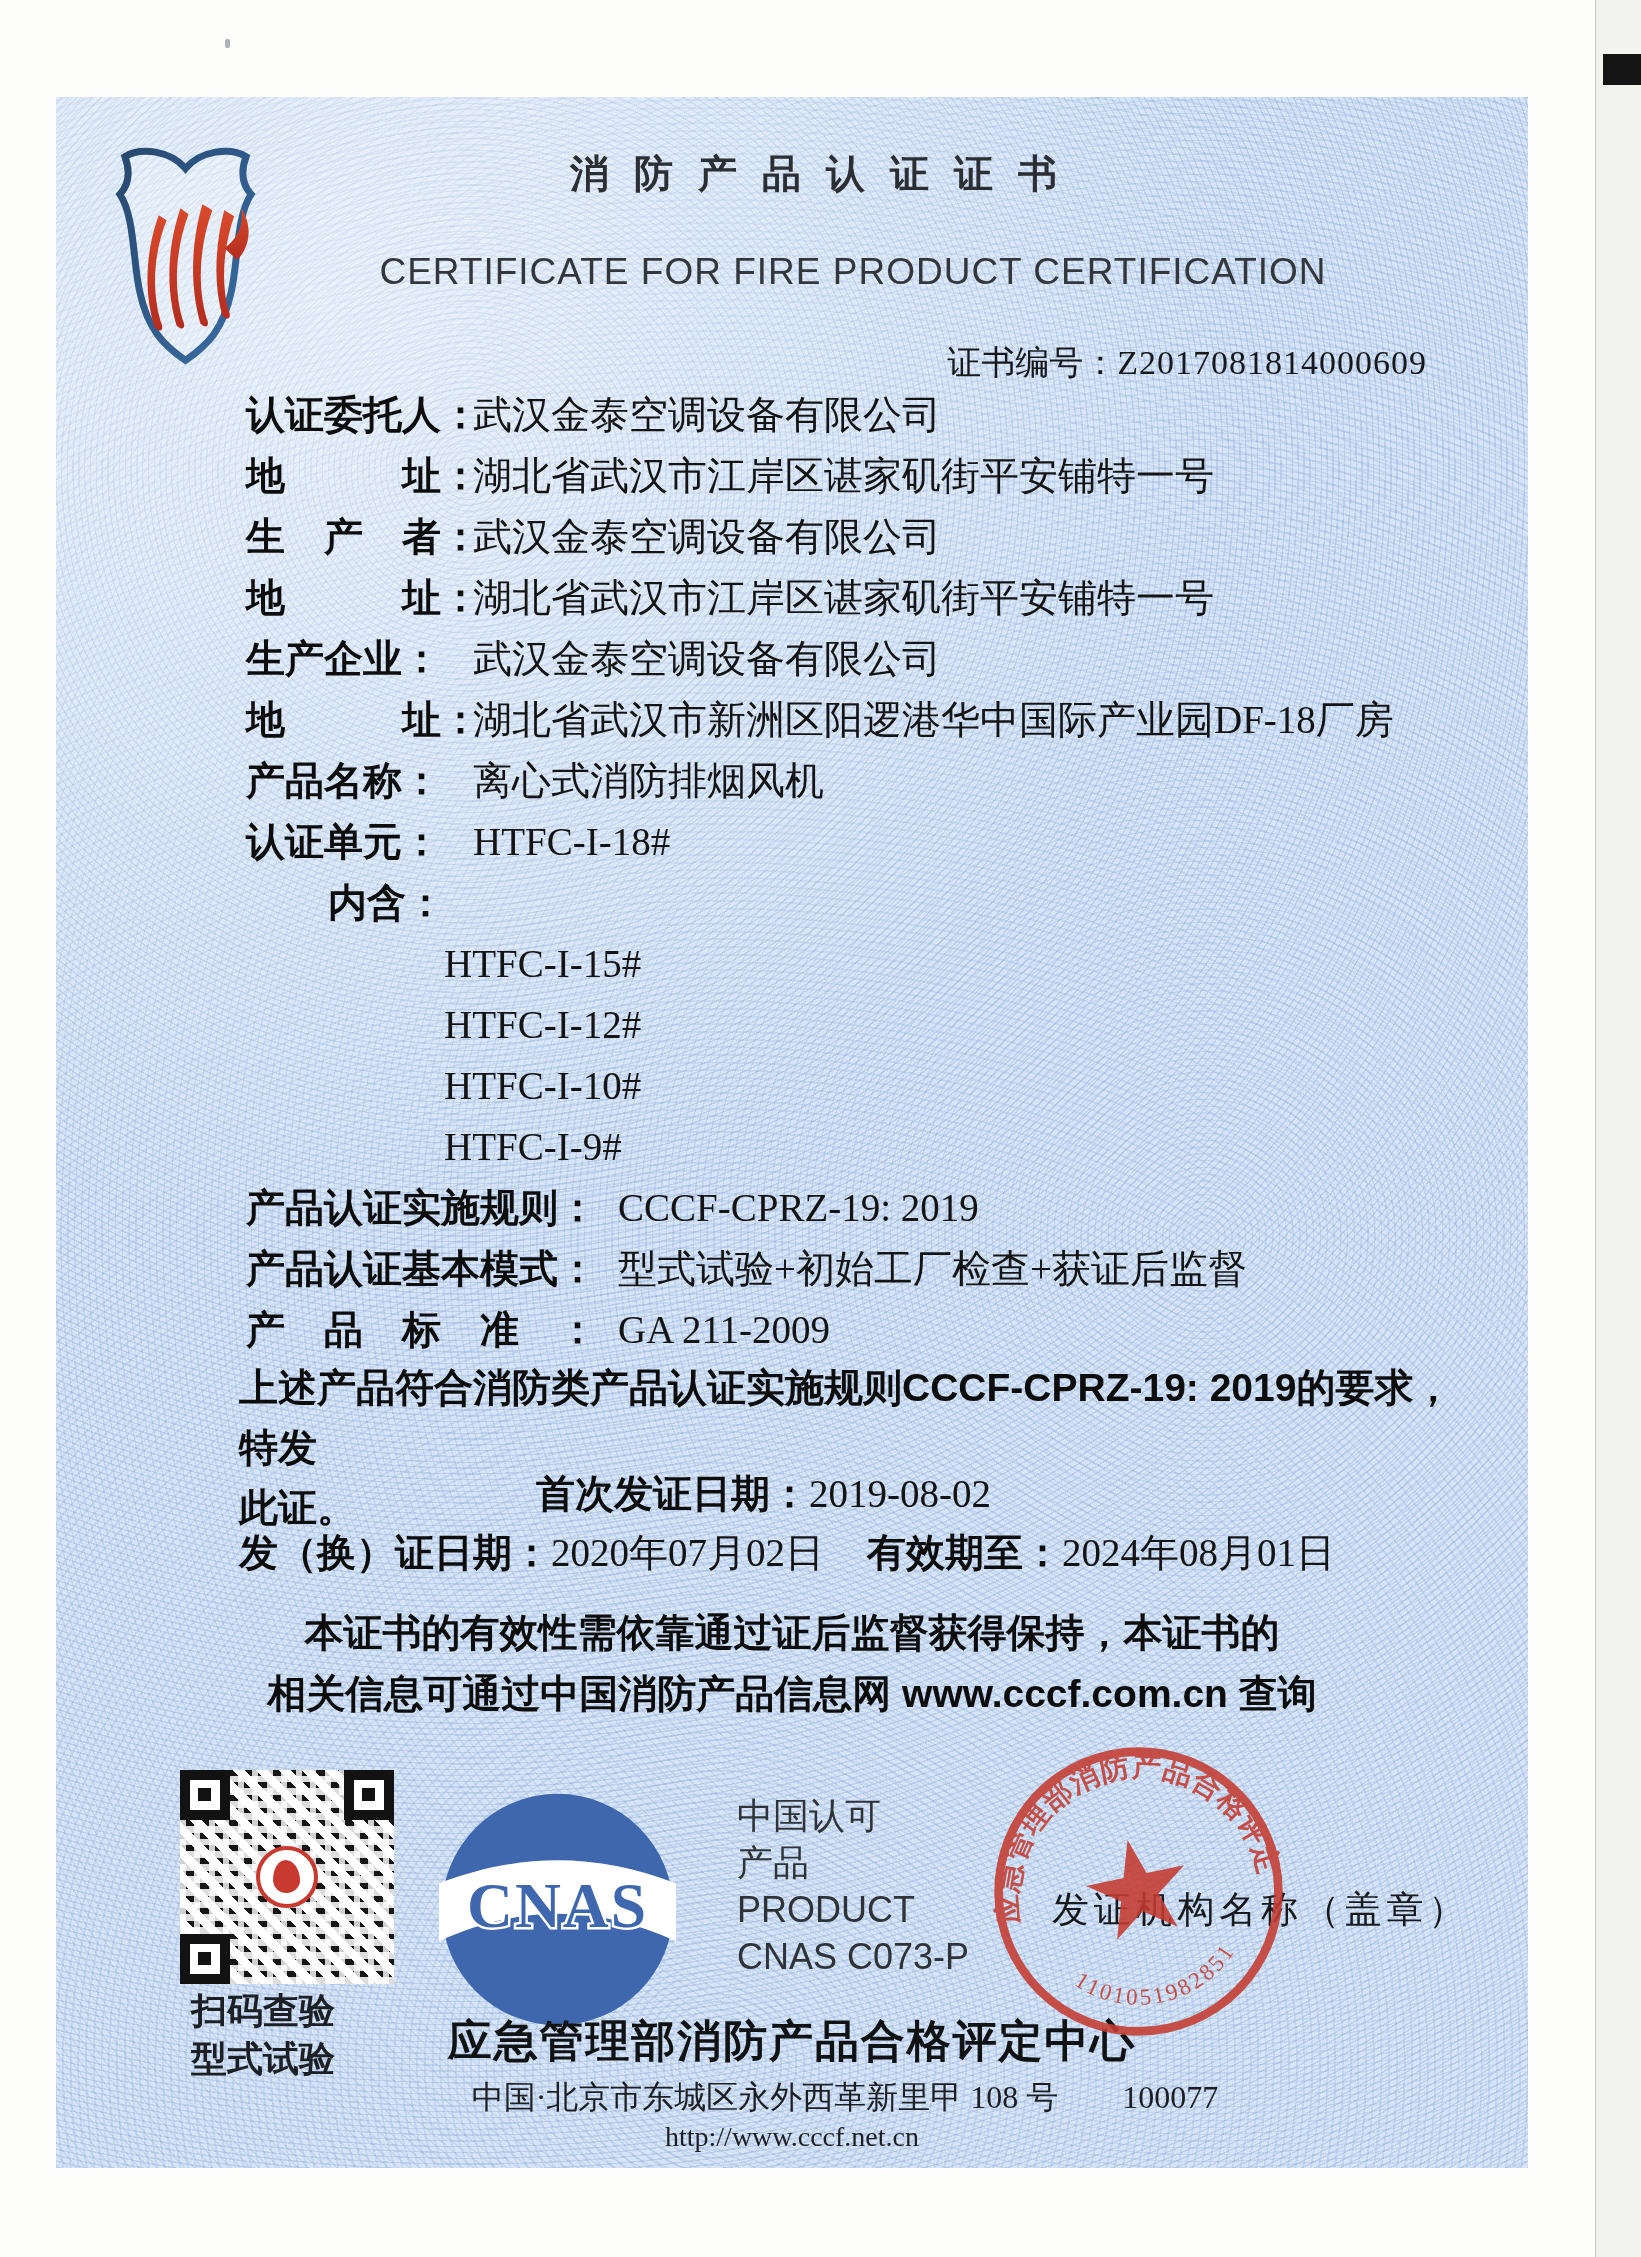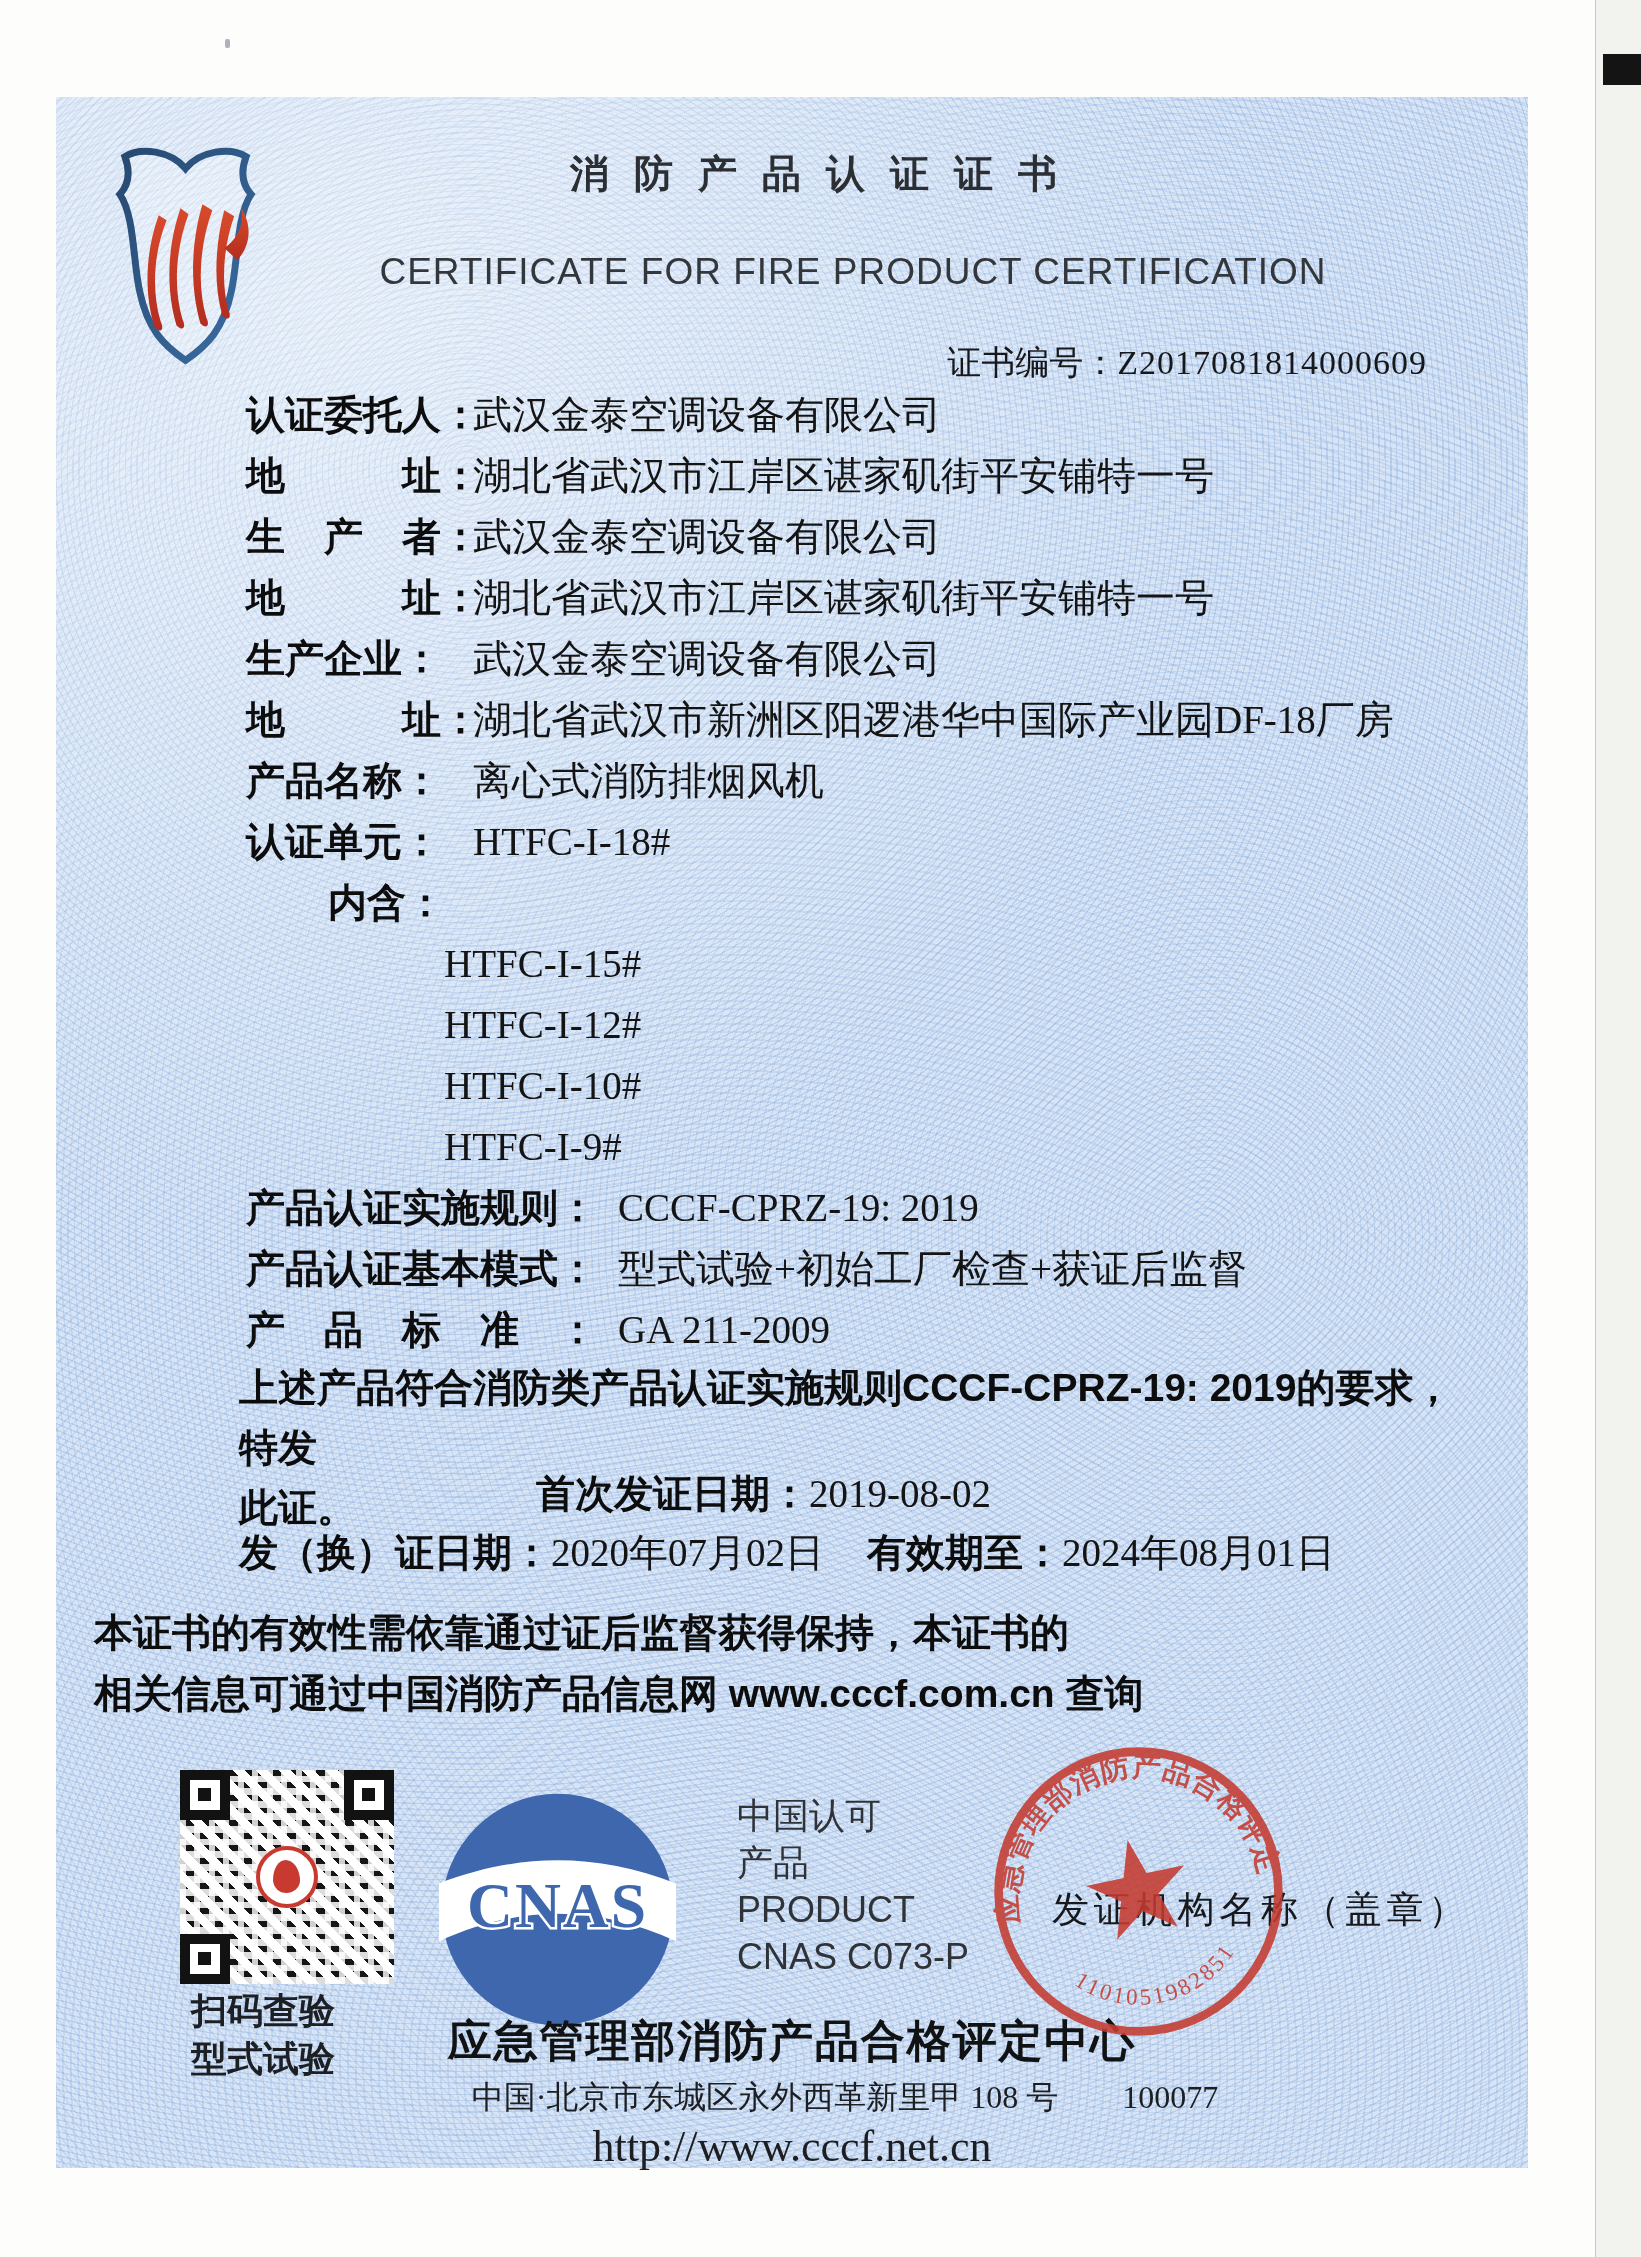--- a/index.html
+++ b/index.html
@@ -51,22 +51,22 @@
   .row.cont .lbl{width:198px;}
 
   .statement{position:absolute;left:183px;top:1261px;width:1226px;
     font-weight:bold;font-size:39px;line-height:60px;color:#0d0d0d;}
   .first-issue{position:absolute;left:480px;top:1366px;height:61px;display:flex;align-items:center;}
   .first-issue .lbl,.reissue .lbl{font-weight:bold;font-size:39px;color:#0d0d0d;}
   .first-issue .val,.reissue .val{font-family:"Liberation Serif",serif;font-size:39px;color:#141414;}
   .reissue{position:absolute;left:183px;top:1425px;height:61px;display:flex;align-items:center;white-space:nowrap;}
   .reissue .lbl2{margin-left:43px;}
 
-  .notice{position:absolute;left:0;top:1505px;width:100%;
-    font-weight:bold;font-size:39px;line-height:61px;color:#0d0d0d;margin-left:38px;}
+  .notice{position:absolute;left:0;top:1505px;width:100%;text-align:center;
+    font-weight:bold;font-size:39px;line-height:61px;color:#0d0d0d;}
 
   .qr{position:absolute;left:124px;top:1673px;width:214px;height:214px;background:#fff;
     background-image:
       repeating-linear-gradient(0deg, rgba(255,255,255,.85) 0 6.8px, transparent 6.8px 12.6px),
       repeating-linear-gradient(90deg, rgba(255,255,255,.8) 0 5.8px, transparent 5.8px 14.5px),
       repeating-linear-gradient(45deg, #161616 0 7.7px, #fff 7.7px 16.4px);
   }
   .finder{position:absolute;width:50px;height:50px;border:10.6px solid #121212;background:#fff;box-sizing:border-box;}
   .finder::after{content:"";position:absolute;left:7.7px;top:7.7px;width:13.5px;height:13.5px;background:#121212;}
   .finder.tl{left:0;top:0;} .finder.tr{right:0;top:0;} .finder.bl{left:0;bottom:0;}
@@ -84,21 +84,21 @@
   .stamp-caption{position:absolute;left:996px;top:1788px;font-family:"Liberation Serif",serif;
     font-size:37px;letter-spacing:4.8px;color:#17191d;z-index:1;}
   .stamp{position:absolute;left:934px;top:1646px;width:297px;height:297px;opacity:.88;
     transform:rotate(-12deg);z-index:2;}
 
   .org{position:absolute;left:0;top:1915px;width:100%;text-align:center;
     font-weight:bold;font-size:44px;color:#101214;letter-spacing:1.9px;}
   .addr{position:absolute;left:9px;top:1979px;width:100%;text-align:center;
     font-family:"Liberation Serif",serif;font-size:32px;color:#1c1e22;padding-left:44px;}
   .url{position:absolute;left:0;top:2024px;width:100%;text-align:center;
-    font-family:"Liberation Serif",serif;font-size:44px;color:#1c1e22;}
+    font-family:"Liberation Serif",serif;font-size:28px;color:#1c1e22;}
 </style>
 </head>
 <body>
 
 <div>
   <div class="scan-strip"></div>
   <div class="corner-mark"></div>
   <div class="speck"></div>
 
   <div class="cert">

